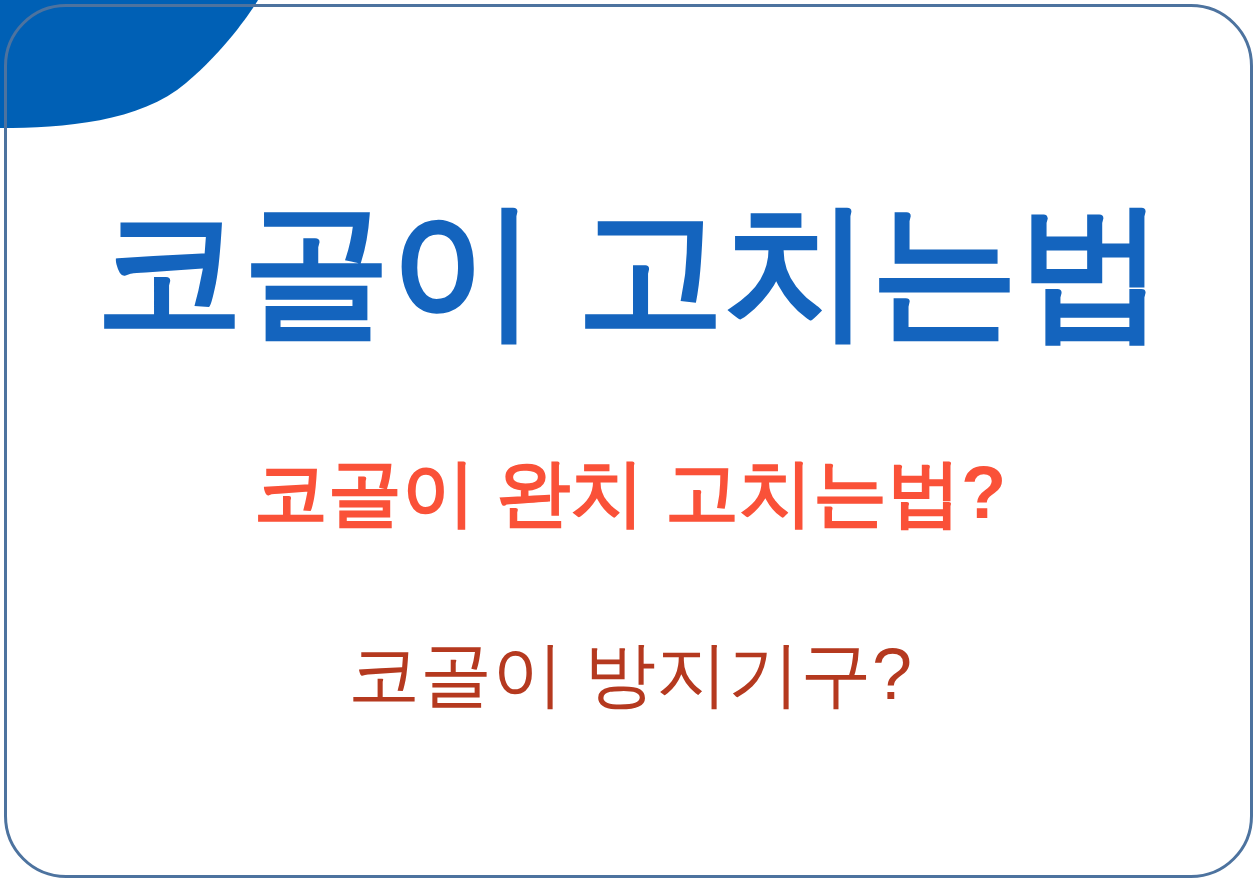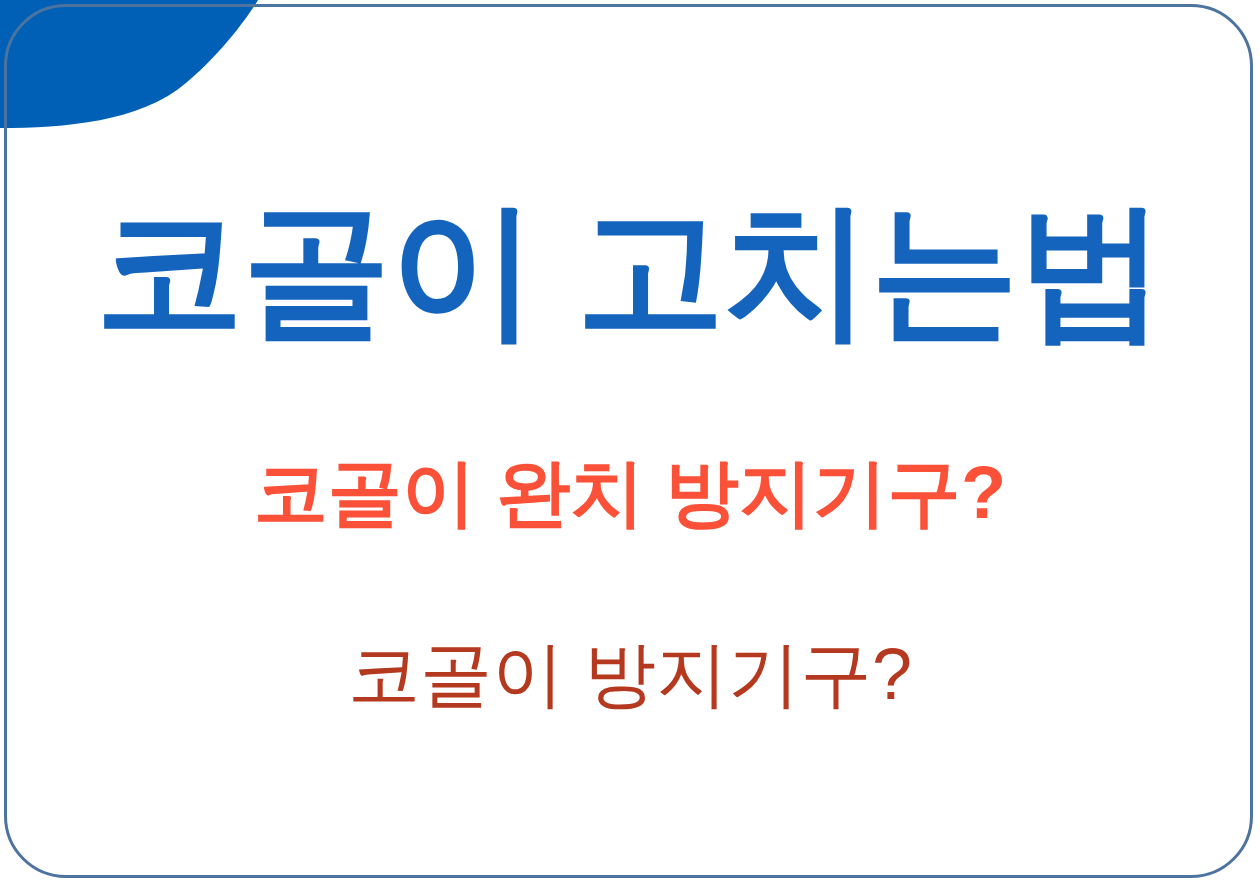--- a/index.html
+++ b/index.html
@@ -104,20 +104,20 @@
 
   <div class="corner-wedge">
     <svg width="268" height="138" viewBox="0 0 268 138" xmlns="http://www.w3.org/2000/svg" aria-hidden="true">
       <path d="M 0,0 L 258,0 C 258,0 232,44 186,83 C 140,122 64,128 0,128 Z" fill="#0060b5"></path>
     </svg>
   </div>
 
   <div class="content">
     <h1 class="headline">코골이 고치는법</h1>
 
-    <p class="subline-1">코골이 완치 방지기구?</p>
+    <p class="subline-1">코골이 완치 고치는법?</p>
 
     <p class="subline-2">코골이 방지기구?</p>
   </div>
 
   <div class="card-frame"></div>
 
 </div>
 
 </body></html>

